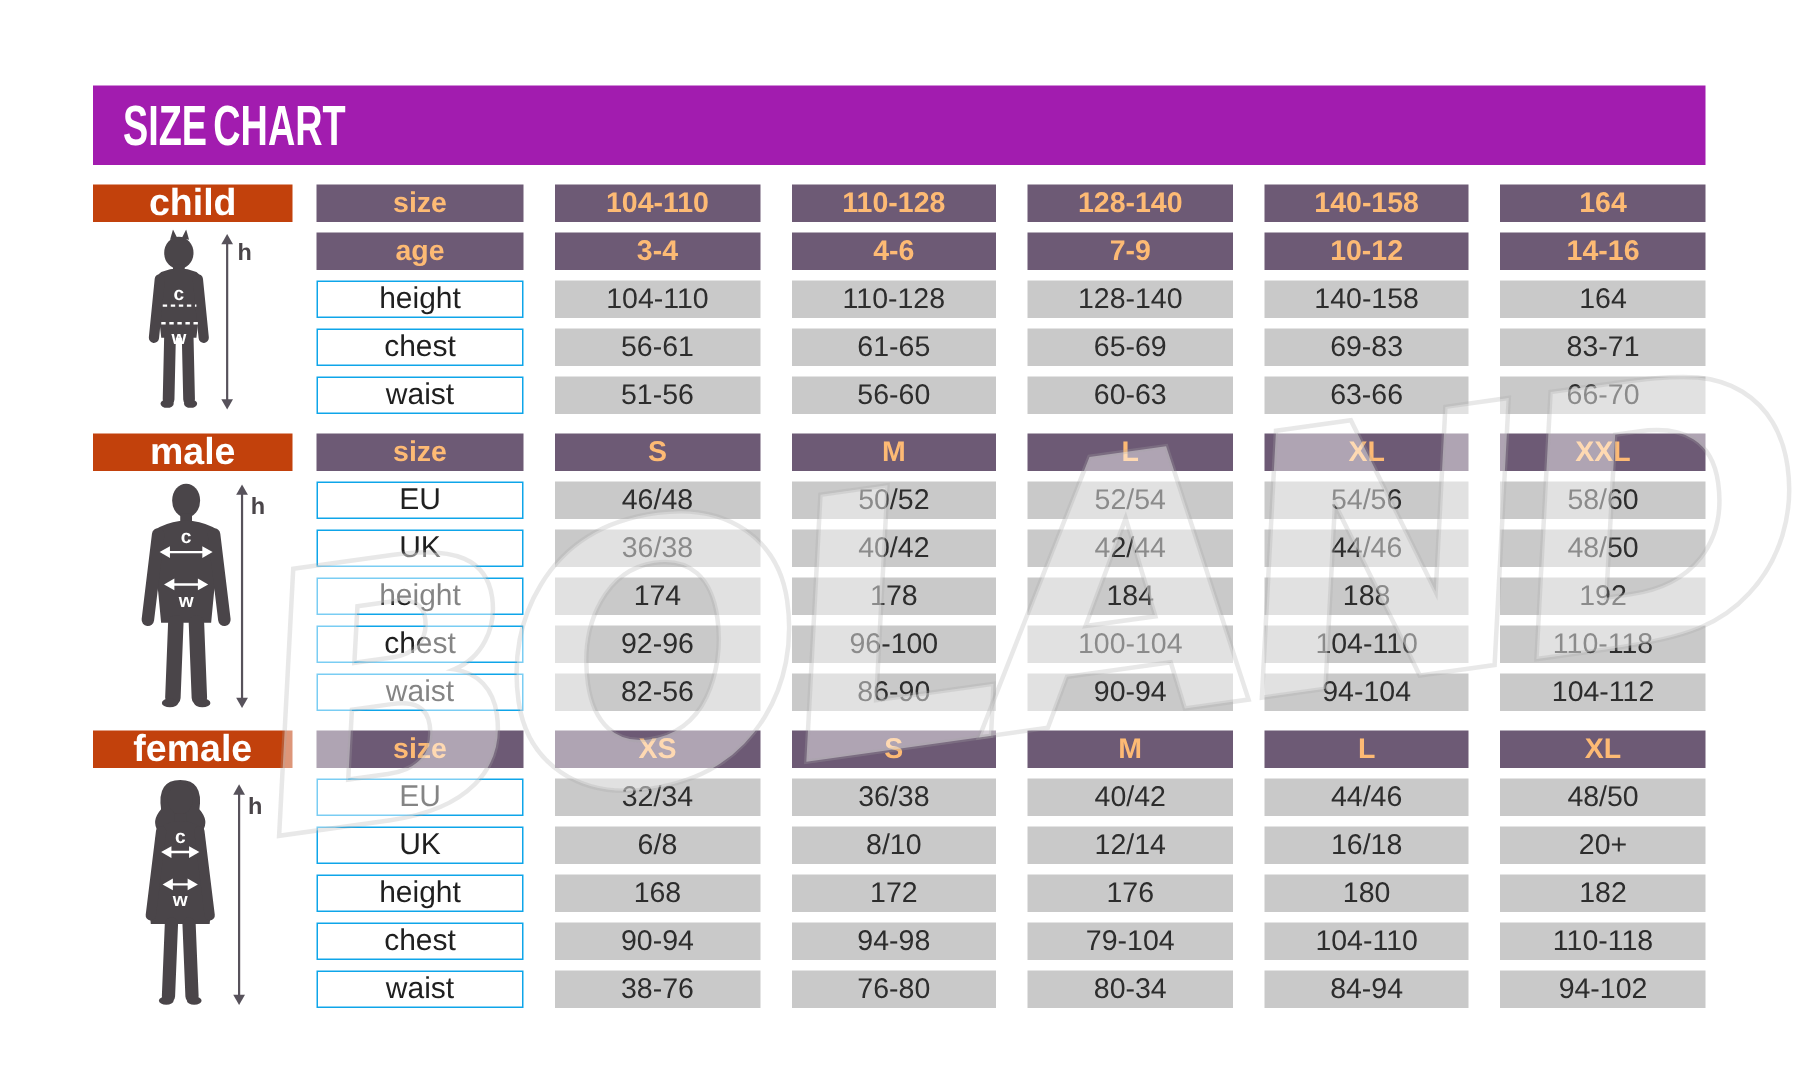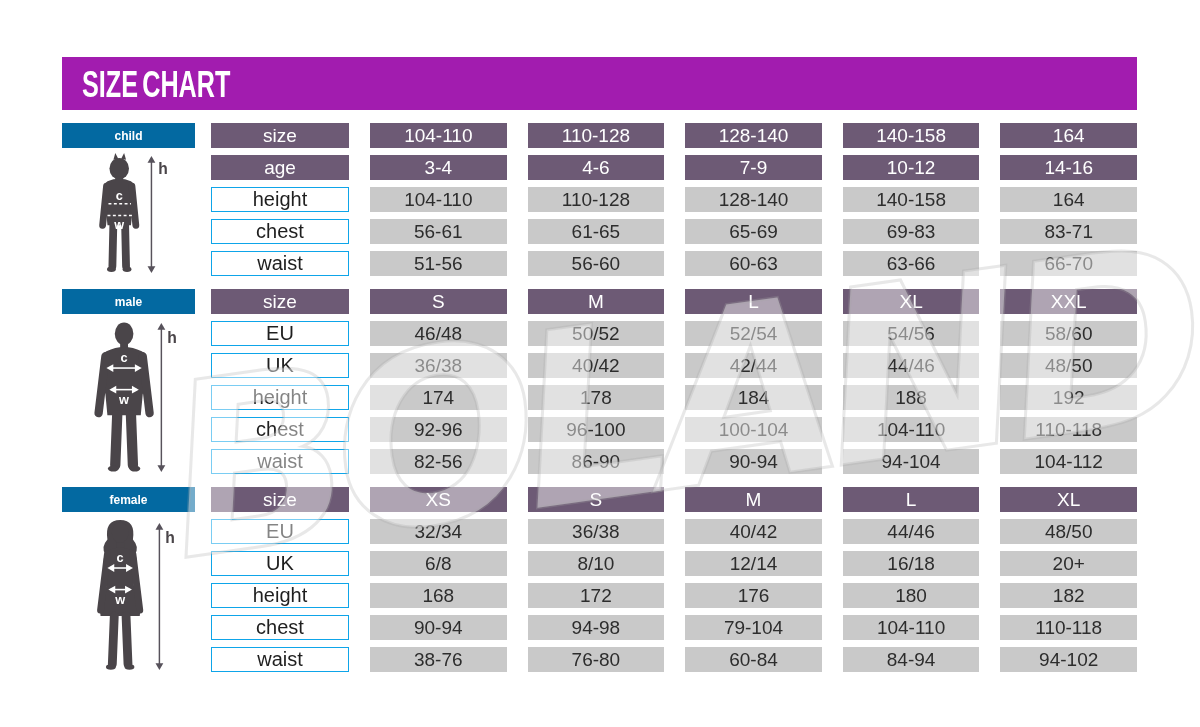--- a/index.html
+++ b/index.html
@@ -39,43 +39,43 @@
     margin-bottom: 13px;
     position: relative;
     z-index: 1;
   }
   .figure-col {
     display: grid;
     grid-template-rows: 25px 1fr;
     row-gap: 5px;
   }
   .sec-label {
-    background: #0369a1;
+    background: #c2410c;
     color: #ffffff;
     font-weight: bold;
-    font-size: 12px;
+    font-size: 25px;
     display: flex; align-items: center; justify-content: center;
   }
   .figure { position: relative; }
   .figure svg { position: absolute; left: 0; top: 0; width: 100%; height: 100%; }
 
   .rows {
     display: grid;
     grid-template-columns: 138px repeat(5, 1fr);
     column-gap: 21px;
     row-gap: 7px;
     grid-auto-rows: 25px;
   }
   .cell {
     display: flex; align-items: center; justify-content: center;
     font-size: 19px;
     box-sizing: border-box;
     color: #2d2d2d;
   }
-  .hdr { background: #6d5a75; color: #ffffff; font-weight: normal; }
+  .hdr { background: #6d5a75; color: #fdba74; font-weight: bold; }
   .lbl { background: #ffffff; border: 1px solid #0ea5e9; font-size: 20px; color: #1f1f1f; }
   .val { background: #c9c9c9; }
 
   
   .watermark {
     position: absolute;
     left: 165px; top: 255px; width: 930px;
     text-align: center;
     font-family: "DejaVu Sans", sans-serif;
     font-size: 240px;
@@ -311,21 +311,21 @@
         <div class="cell val">182</div>
         <div class="cell lbl">chest</div>
         <div class="cell val">90-94</div>
         <div class="cell val">94-98</div>
         <div class="cell val">79-104</div>
         <div class="cell val">104-110</div>
         <div class="cell val">110-118</div>
         <div class="cell lbl">waist</div>
         <div class="cell val">38-76</div>
         <div class="cell val">76-80</div>
-        <div class="cell val">60-84</div>
+        <div class="cell val">80-34</div>
         <div class="cell val">84-94</div>
         <div class="cell val">94-102</div>
       </div>
   </div>
 
 </div>
 
 <div class="watermark">BOLAND</div>
 
 </body></html>

